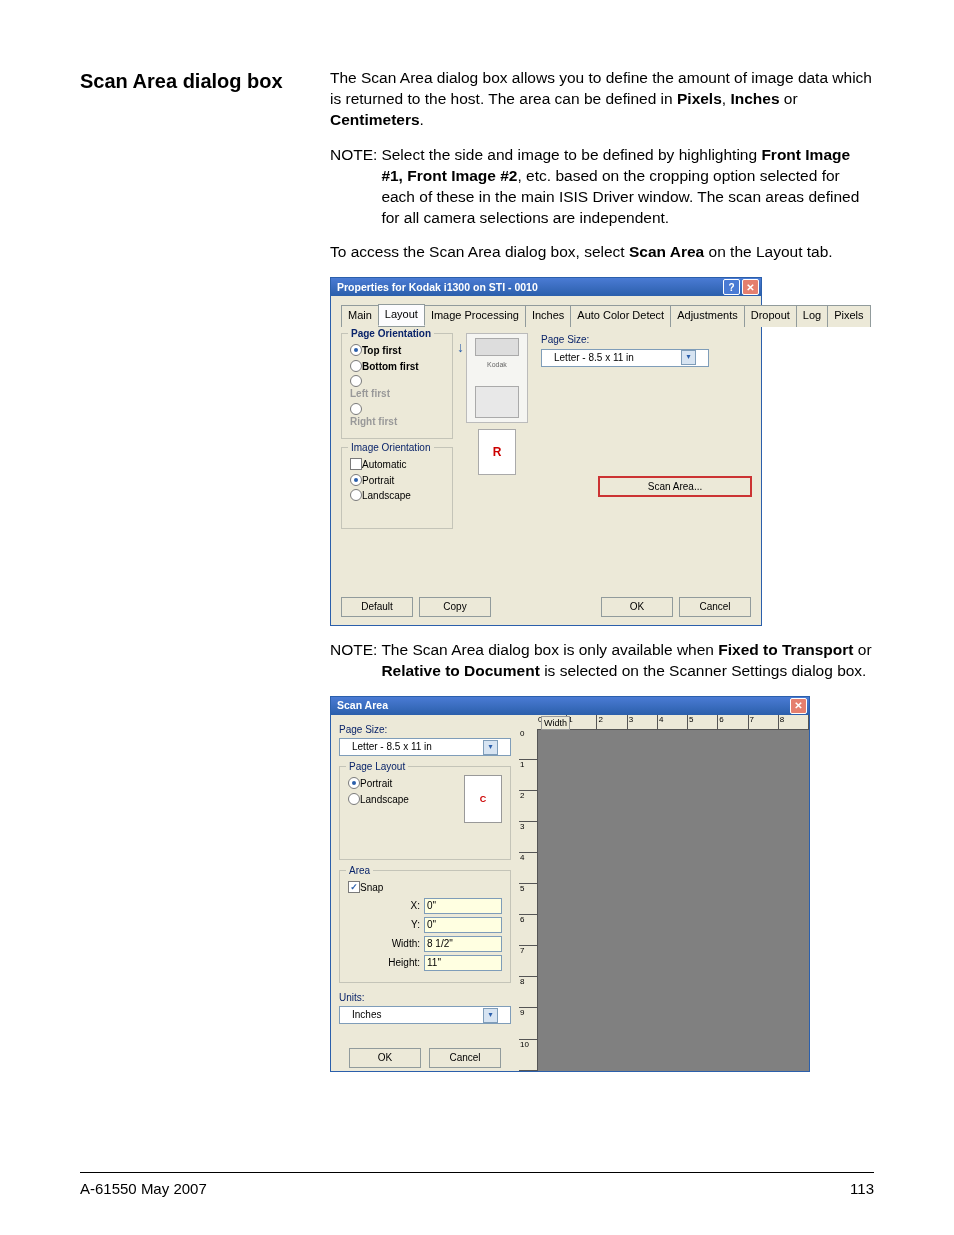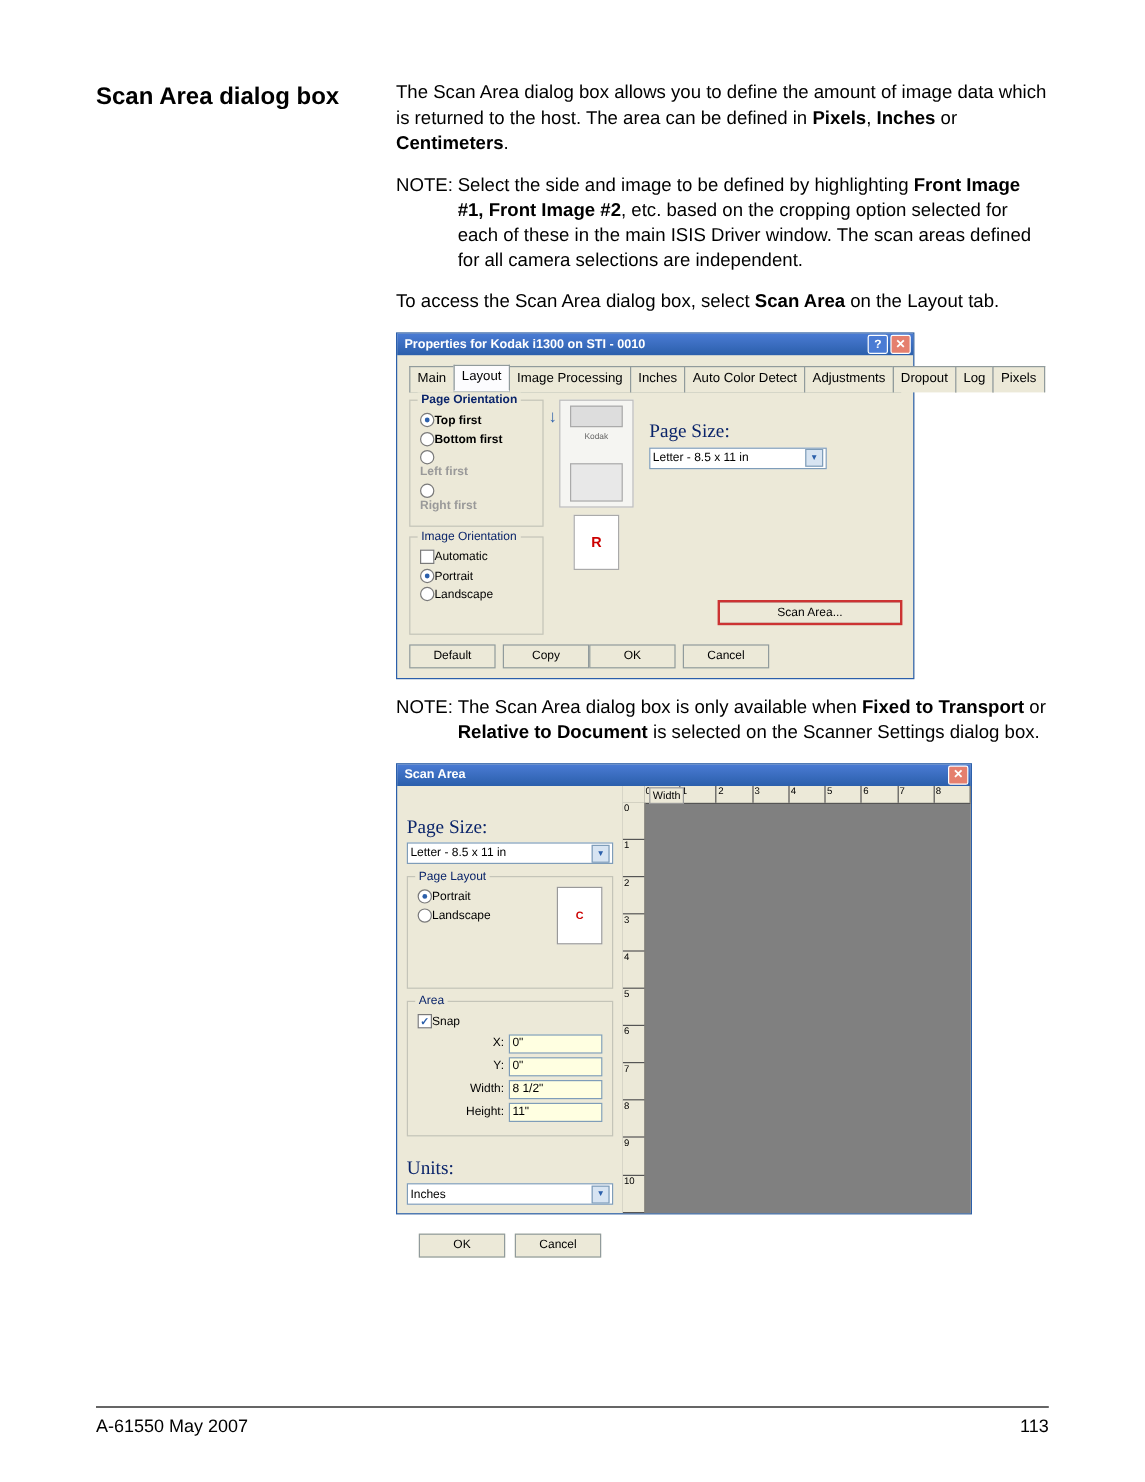--- a/index.html
+++ b/index.html
@@ -128,40 +128,40 @@
   .disabled{color:#999;flex-direction:column;}
   .small-scanner{
     width:60px;height:88px;
     border:1px solid #bbb;
     background:#f5f5f2;
     position:relative;
   }
   .dropdown{
     display:flex;align-items:center;
     background:#fff;border:1px solid #7f9db9;
-    height:16px;padding:0 2px;
+    height:16px;padding:0 12px;
     font-size:10px;
     justify-content:space-between;
   }
   .dropdown .arrow{
     width:13px;height:13px;
     background:#d7e4f2;border:1px solid #7f9db9;
     display:flex;align-items:center;justify-content:center;
     font-size:8px;color:#2b5fab;
   }
   .btn{
     background:#ece9d8;border:1px solid #919b9c;
     padding:2px 10px;
     font-size:10px;
     min-width:50px;
     text-align:center;
   }
   .btn.highlight{outline:2px solid #c33; outline-offset:-1px;}
   .dlg-footer{
-    display:flex;
+    display:flex;justify-content:space-between;margin-top:60px;
   }
   .btn-group{display:flex;gap:6px;}
 
   
   .win2{
     width:478px;
     border:1px solid #2b5fab;
     background:#ece9d8;
     font-size:10px;
     font-family:"Tahoma",Arial,sans-serif;
@@ -196,21 +196,21 @@
   }
   .field-row{
     display:flex;align-items:center;gap:4px;margin:3px 0;
     justify-content:flex-end;
   }
   .field-row .lbl{font-size:10px;white-space:nowrap;}
   .field-row .inbox{
     width:72px;height:14px;border:1px solid #7f9db9;background:#ffffe1;
     padding:0 2px;font-size:10px;
   }
-  .section-label{font-size:16px;color:#0a246a;margin:16px 0 2px 0;font-family:Liberation Serif, serif;}
+  .section-label{font-size:10px;color:#0a246a;margin:0 0 2px 0;}
   .thumb{
     width:36px;height:46px;border:1px solid #999;background:#fff;
     display:flex;flex-direction:column;align-items:center;justify-content:center;
     gap:2px;font-size:9px;
   }
   .page-footer{
     position:absolute;
     left:80px;right:80px;bottom:36px;
     border-top:1px solid #000;
     padding-top:6px;

